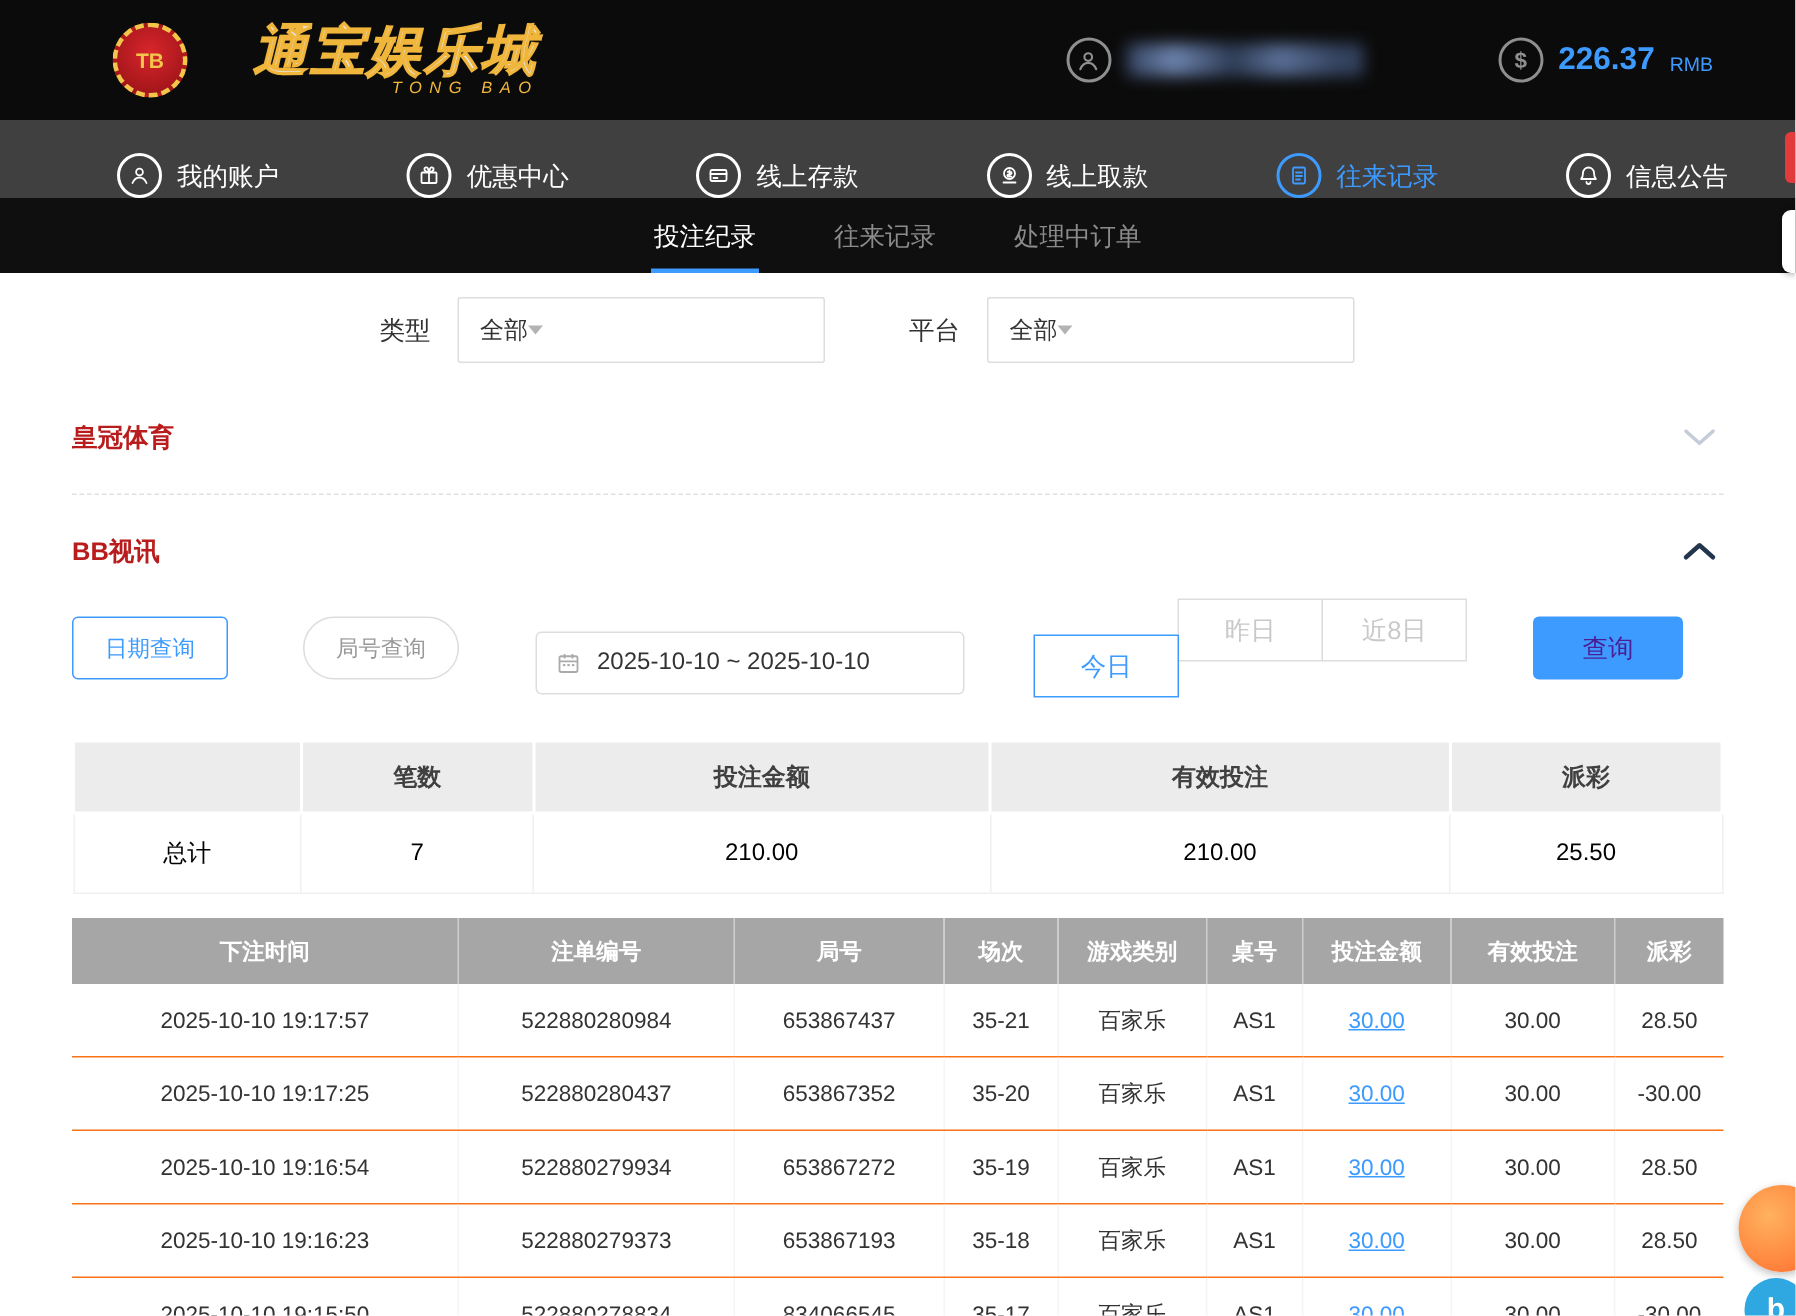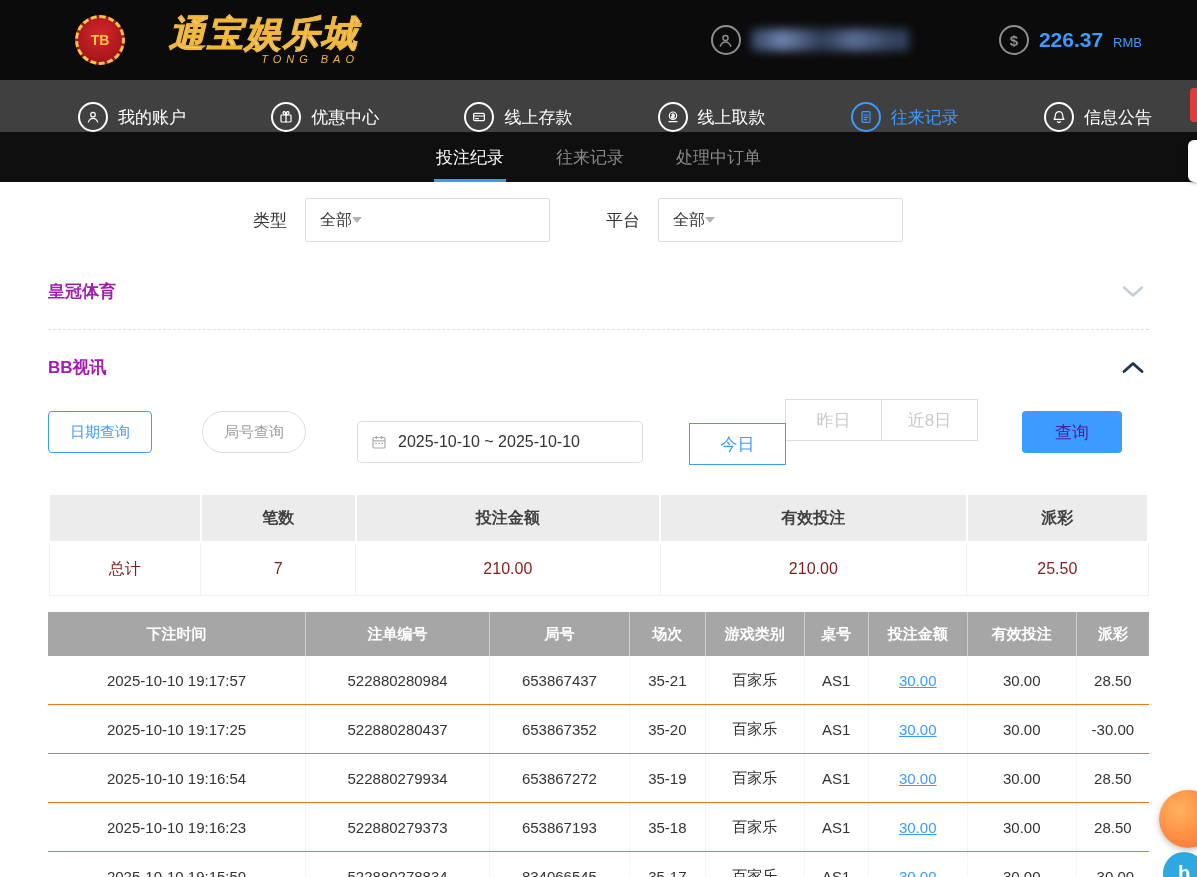--- a/index.html
+++ b/index.html
@@ -53,21 +53,21 @@
   .select-box{width:245px;height:44px;border:1px solid #ddd;border-radius:2px;
     display:flex;align-items:center;
     padding:0 14px;box-sizing:border-box;background:#fff;cursor:pointer;}
   .select-value{font-size:16px;color:#333;}
   .caret-down{width:0;height:0;border-left:5px solid transparent;border-right:5px solid transparent;
     border-top:6px solid #b3b3b3;}
   .filter-spacer{width:56px;}
   .section-header{display:flex;align-items:center;justify-content:space-between;}
   .section-header.crown{padding:28px 0 26px;border-bottom:1px dashed #e0e0e0;}
   .section-header.bb{padding:26px 0 16px;}
-  .section-title{font-size:17px;font-weight:bold;color:#a21caf;}
+  .section-title{font-size:17px;font-weight:bold;color:#b91c1c;}
   .chev{cursor:pointer;display:flex;align-items:center;padding:2px 4px;}
   .chev svg{width:24px;height:15px;fill:none;stroke-linecap:round;stroke-linejoin:round;}
   .chev.light svg{stroke:#c4ccd8;stroke-width:2.4;}
   .chev.dark svg{stroke:#24364d;stroke-width:3;}
   
   .query-row{display:flex;align-items:center;margin:4px 0 28px;gap:30px;}
   .btn{display:flex;align-items:center;justify-content:center;box-sizing:border-box;
     background:#fff;cursor:pointer;font-size:15px;}
   .btn-date{width:104px;height:42px;border:1px solid #3d9bff;color:#3d9bff;border-radius:4px;}
   .btn-round{width:104px;height:42px;border:1px solid #ddd;color:#999;border-radius:21px;margin-left:20px;}
@@ -81,21 +81,21 @@
     font-size:17px;display:flex;align-items:center;justify-content:center;
     box-sizing:border-box;margin-left:-1px;cursor:pointer;position:relative;}
   .seg:first-child{margin-left:0;margin-top:24px;}
   .seg.active{border-color:#3d9bff;color:#3d9bff;z-index:2;}
   .btn-search{width:100px;height:42px;background:#3d9bff;color:#4c1d95;font-size:17px;
     border:none;border-radius:4px;margin-left:14px;}
   
   table.summary{width:100%;border-collapse:collapse;margin-bottom:16px;}
   table.summary th{background:#ececec;border:2px solid #fff;height:44px;
     font-size:16px;color:#404040;font-weight:bold;}
-  table.summary td{height:50px;text-align:center;font-size:16px;color:#7f1d1d;
+  table.summary td{height:50px;text-align:center;font-size:16px;color:#000000;
     border:1px solid #f0f0f0;font-weight:500;}
   
   table.detail{width:100%;border-collapse:collapse;}
   table.detail th{background:#a6a6a6;color:#fff;height:42px;font-size:15px;
     font-weight:bold;border-right:1px solid rgba(255,255,255,.45);}
   table.detail th:last-child{border-right:none;}
   table.detail td{height:46px;text-align:center;font-size:15px;color:#333;
     border-bottom:1px solid #f97316;border-right:1px solid #f5f5f5;}
   table.detail td:last-child{border-right:none;}
   .amount-link{color:#3d9bff;text-decoration:underline;cursor:pointer;}

